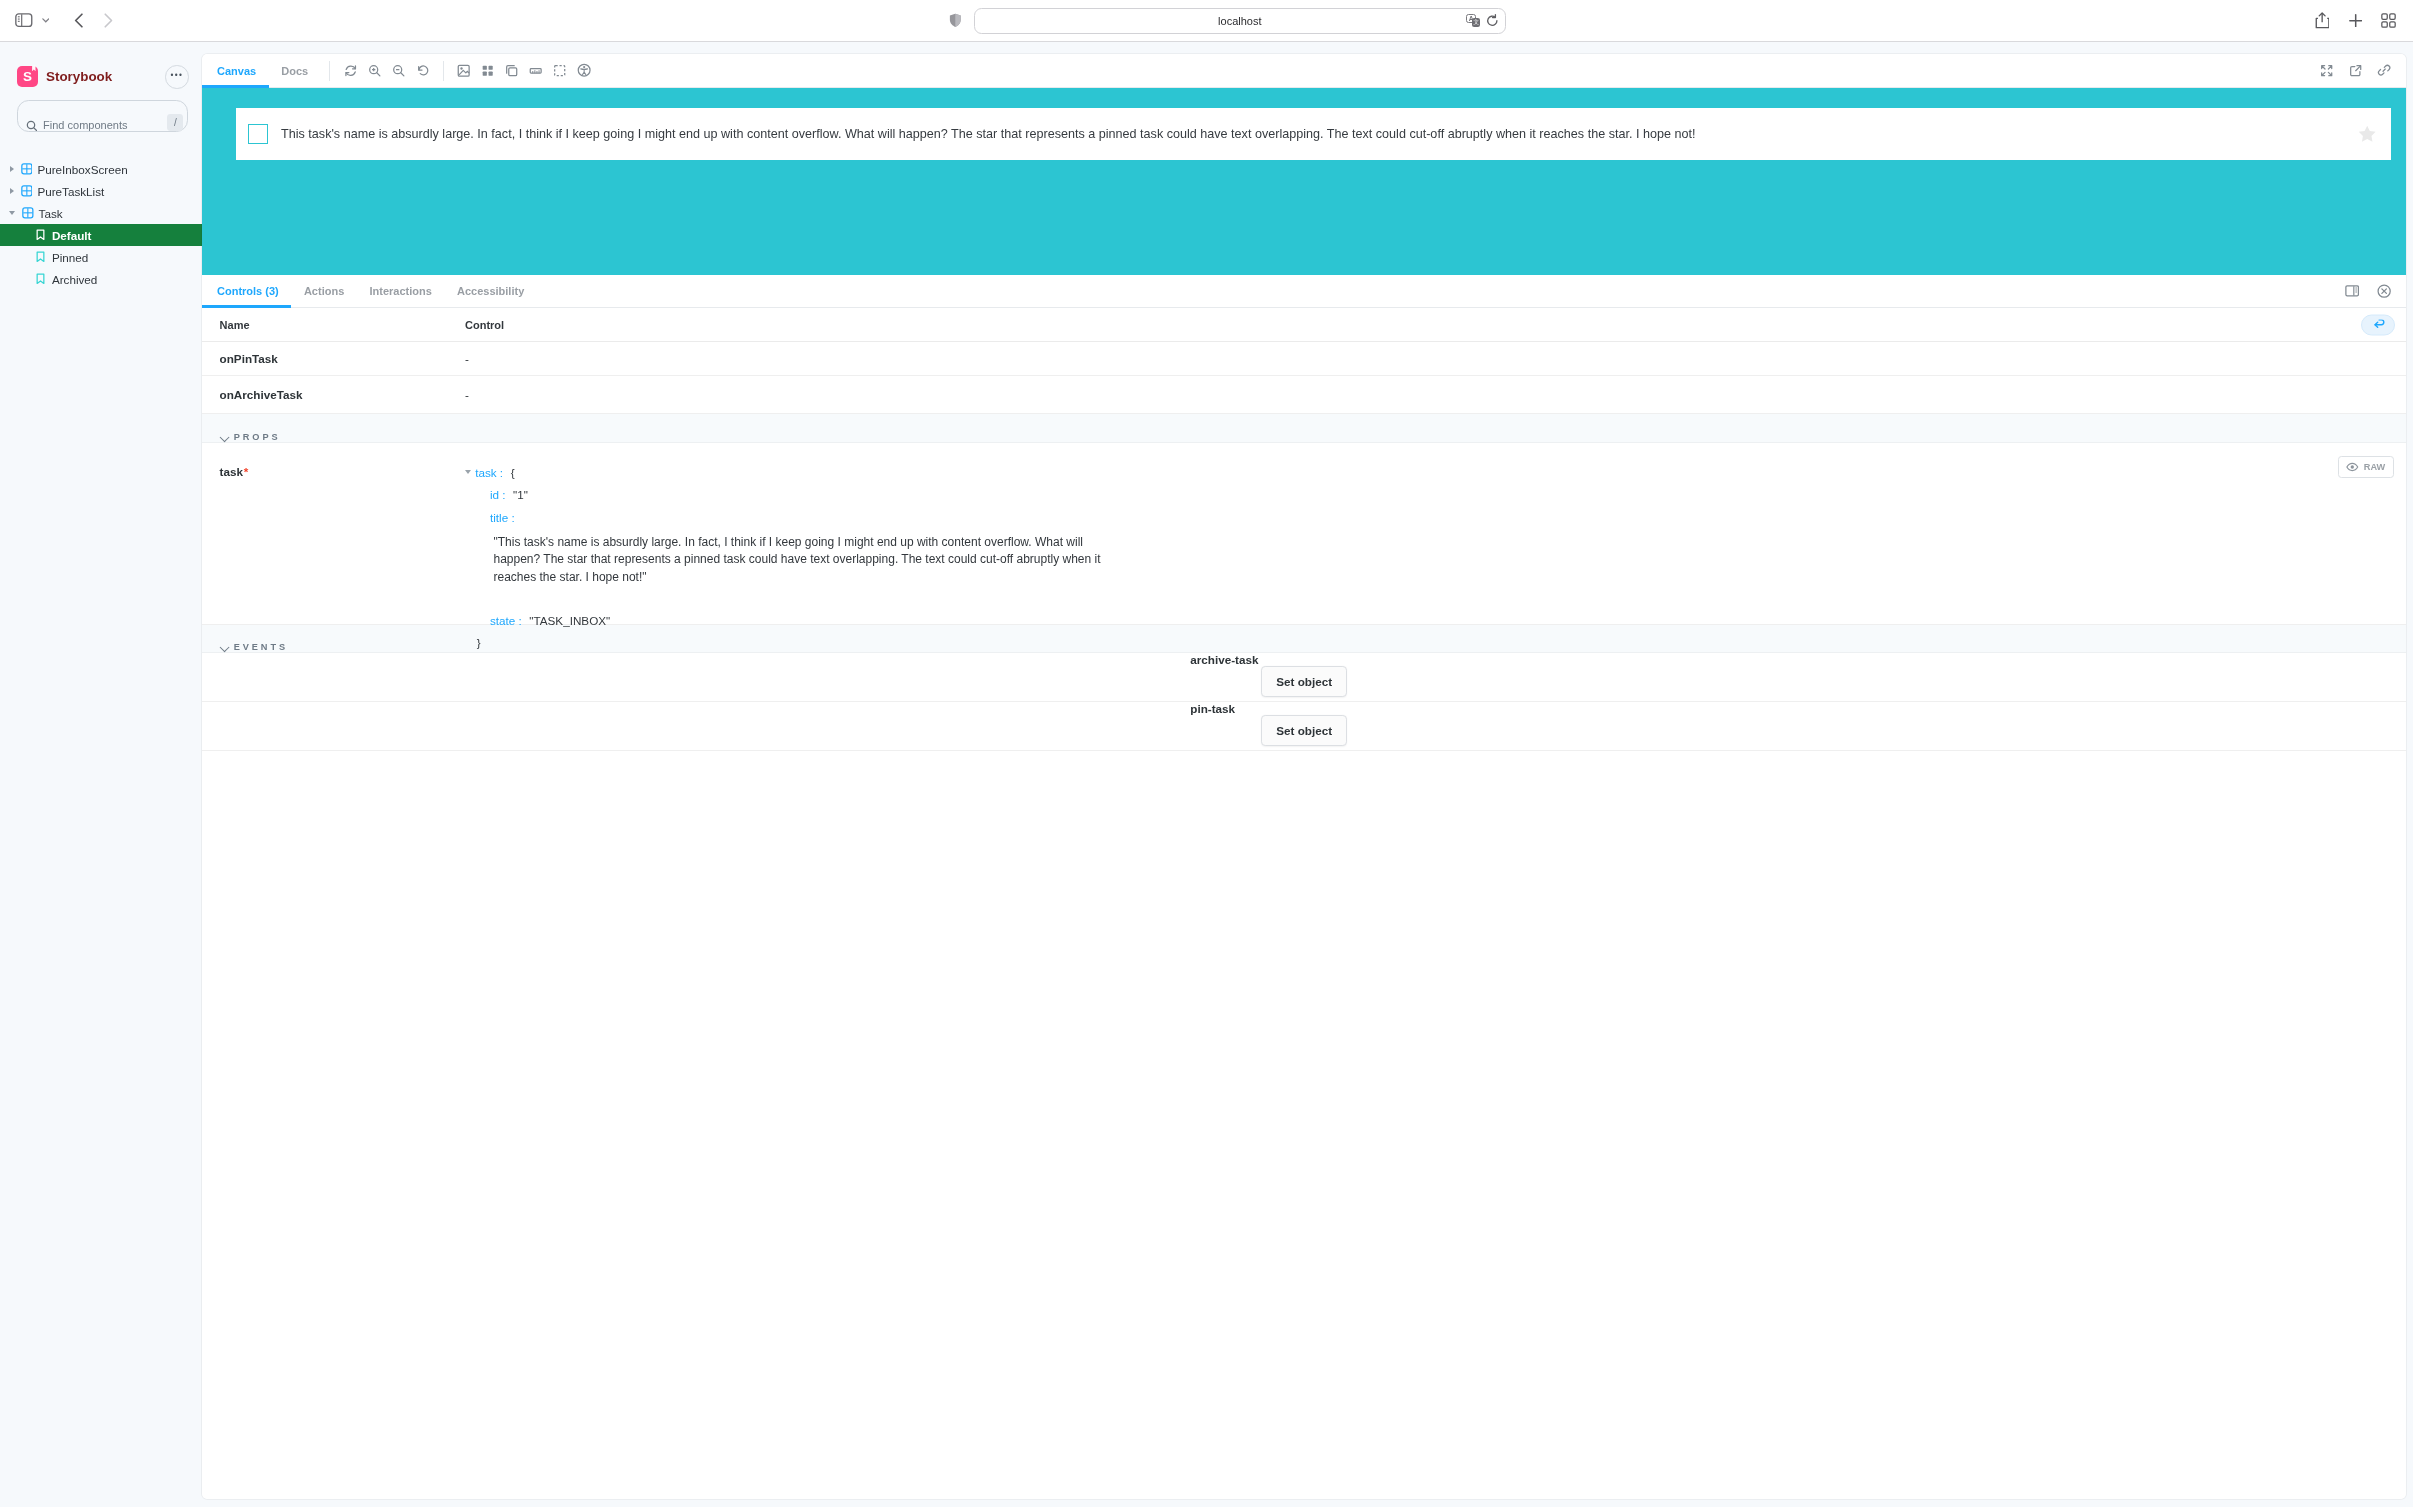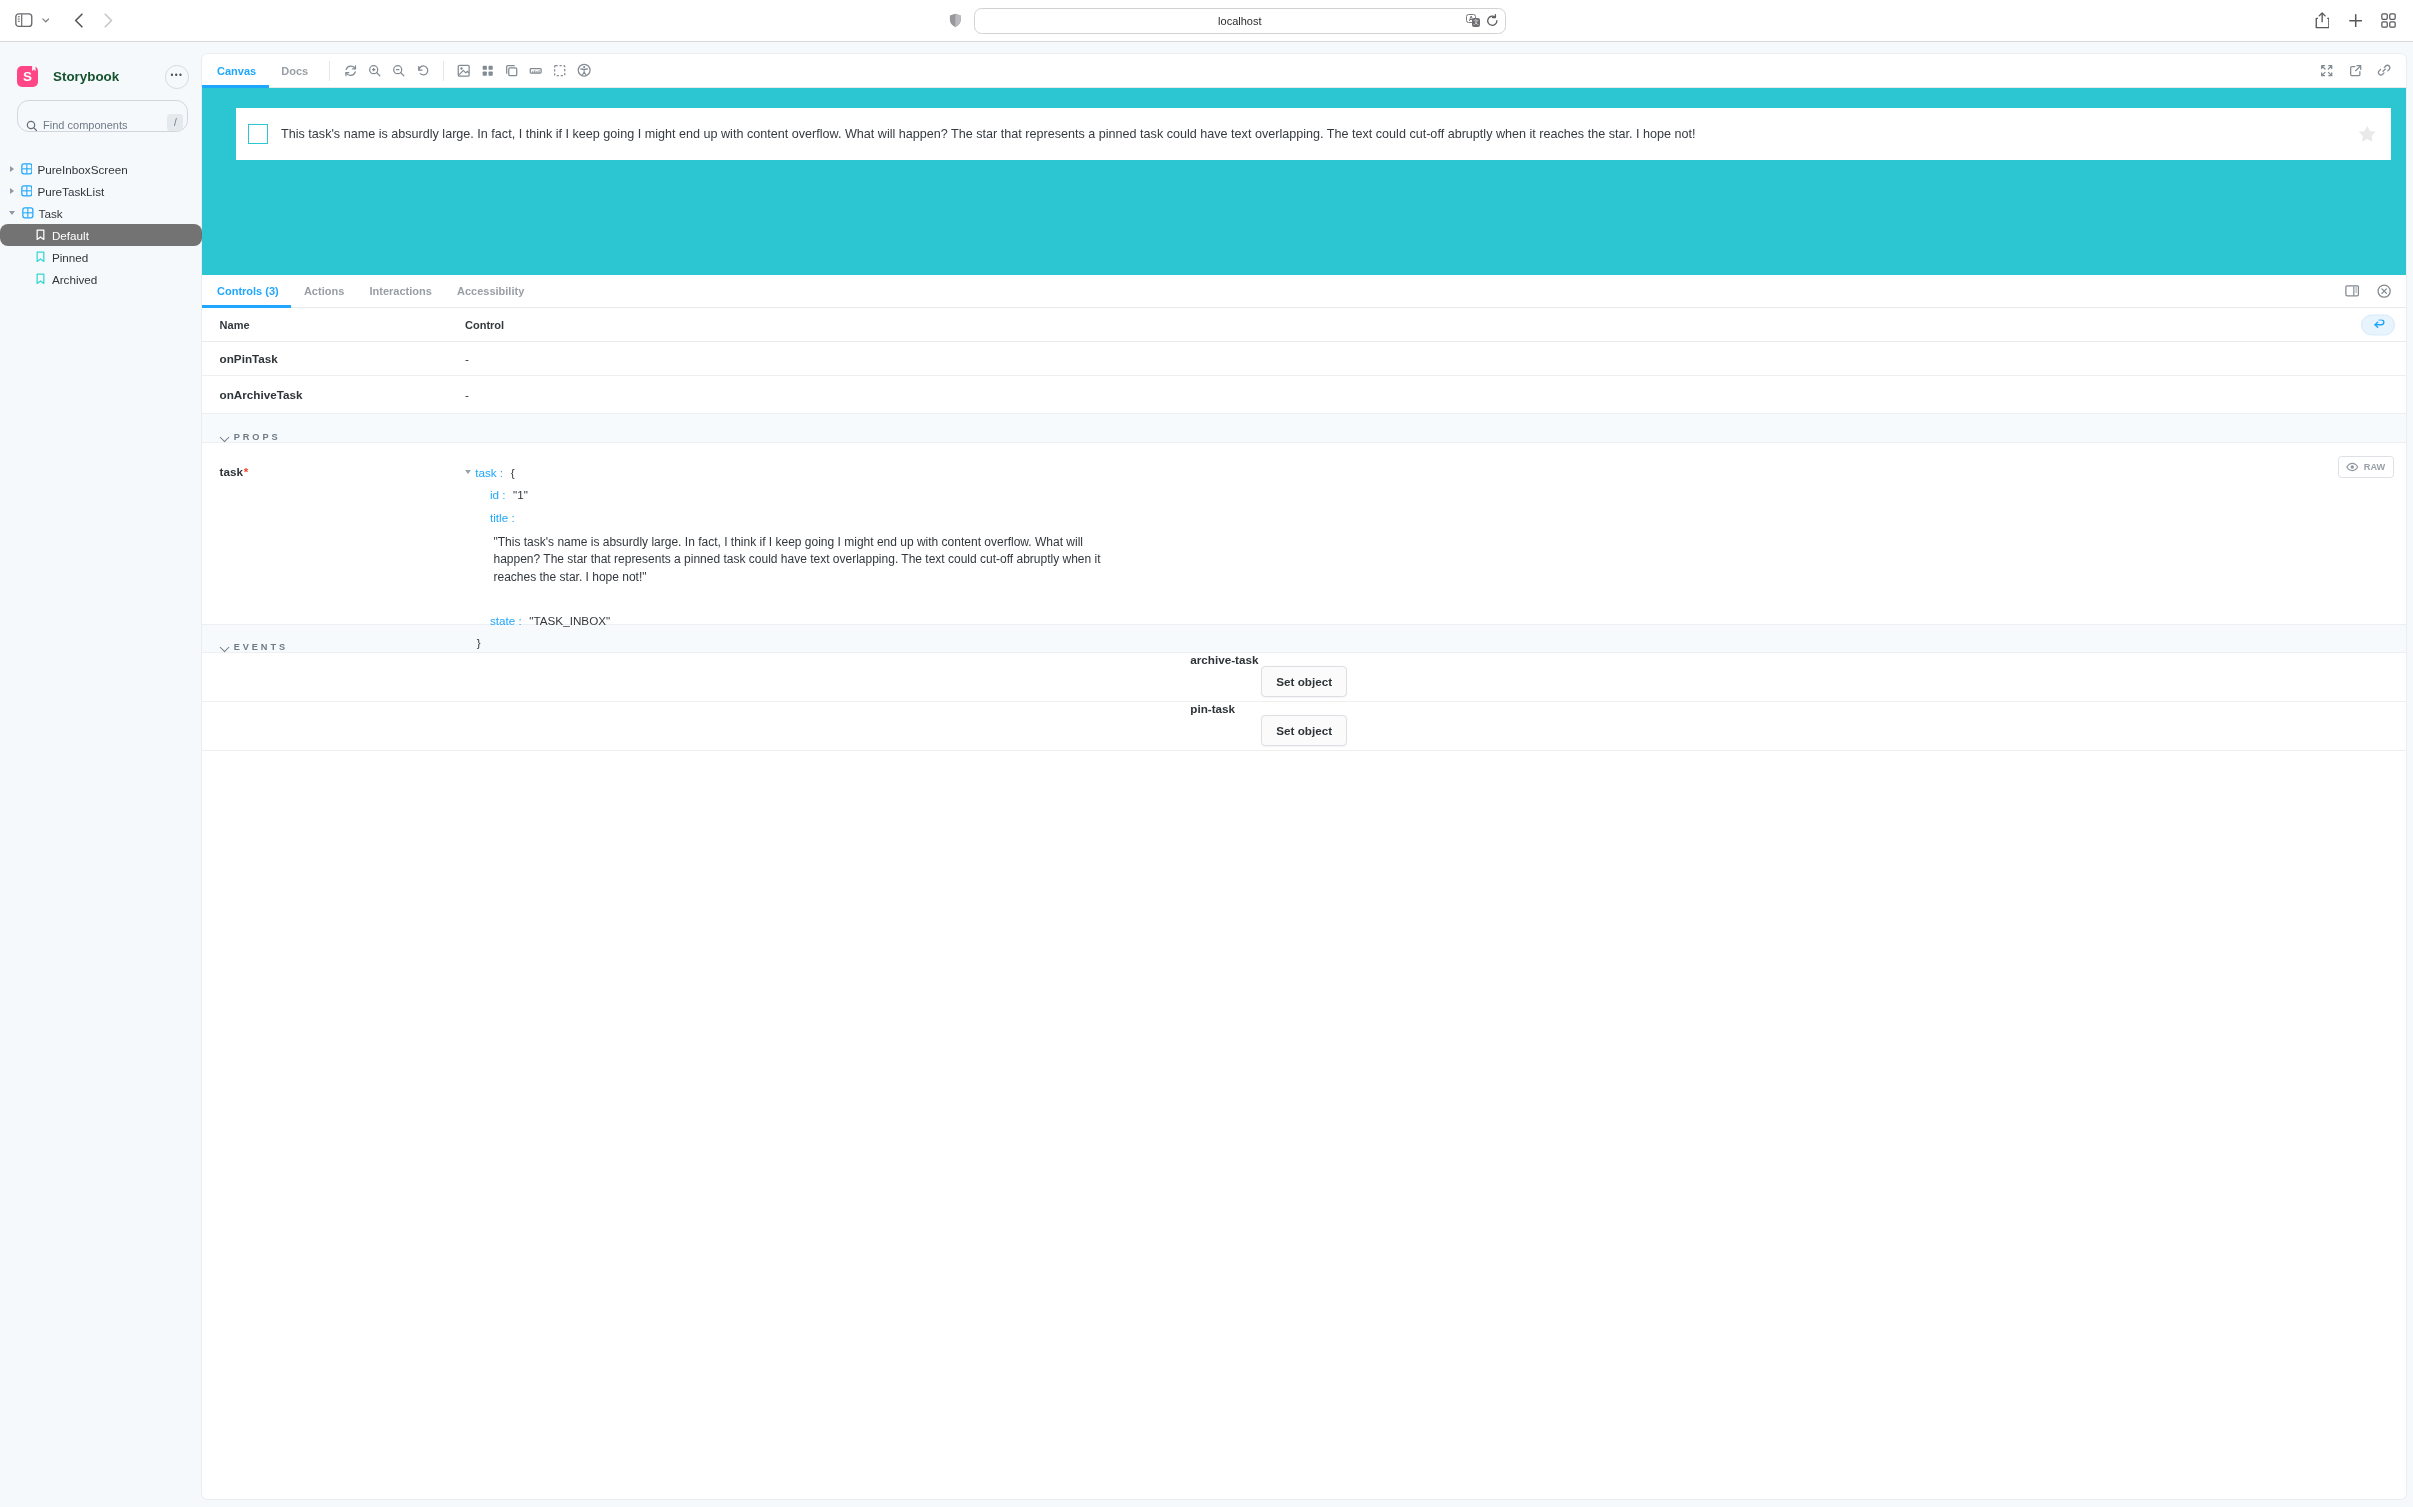--- a/index.html
+++ b/index.html
@@ -16,35 +16,35 @@
   .translate-badge { position:relative; width:14.3px; height:12.6px; }
   .translate-badge .a-box { position:absolute; left:0; top:0; width:10px; height:9.2px; border:1.1px solid #7B7B80; border-radius:2.5px; font-size:6.7px; color:#707075; text-align:center; line-height:7.5px; font-weight:700;}
   .translate-badge .x-box { position:absolute; right:0; bottom:0; width:8.4px; height:8.4px; background:#6E6E73; border-radius:2.1px; color:#fff; font-size:5.9px; text-align:center; line-height:8.4px; }
   .chrome-right { display:flex; align-items:center; gap:8.4px; width:134px; justify-content:flex-end; }
 
   
   .sidebar { position:fixed; left:0; top:43px; bottom:0; width:202px; background:#F6F9FC; }
   .brand-row { display:flex; align-items:center; margin:22px 13.4px 0 17px; height:23.5px; }
   .sb-logo { width:21px; height:21px; border-radius:5px; background:#FF4785; color:#fff; font-weight:700; font-size:13.4px; display:flex; align-items:center; justify-content:center; position:relative; }
   .sb-logo::after { content:""; position:absolute; top:-0.8px; right:2.5px; width:3.4px; height:5.9px; background:#fff; clip-path:polygon(0 0,100% 0,100% 100%,50% 70%,0 100%); opacity:.95;}
-  .brand-title { font-size:13.4px; font-weight:700; color:#14532d; margin-left:15px; flex:1; }
+  .brand-title { font-size:13.4px; font-weight:700; color:#7f1d1d; margin-left:8px; flex:1; }
   .menu-btn { width:23.5px; height:23.5px; border-radius:50%; border:0.8px solid #D4DAE0; background:transparent; display:flex; align-items:center; justify-content:center; }
   .menu-dots { color:#4A545E; font-size:8.4px; letter-spacing:1.3px; line-height:1; margin-top:-2.5px; }
   .search-pill { display:flex; align-items:flex-end; margin:11.7px 14.3px 0 17px; height:32px; border:0.8px solid #CFD6DD; border-radius:11.7px; padding:0 3.4px 0 7.5px; }
   .search-pill .ph { flex:1; font-size:11px; color:#6F7A85; margin-left:5.9px; }
   .slash-key { width:16px; height:17px; background:#E4E9EE; border-radius:3.4px; color:#6F7A85; font-size:10px; display:flex; align-items:center; justify-content:center; }
   .tree { margin-top:26px; }
   .trow { display:flex; align-items:center; height:22px; font-size:11.7px; color:#30363C; cursor:default; }
   .caret { width:0; height:0; margin-left:10px; }
   .caret.right { border-top:3.4px solid transparent; border-bottom:3.4px solid transparent; border-left:4.2px solid #8F99A3; }
   .caret.down { border-left:3.4px solid transparent; border-right:3.4px solid transparent; border-top:4.2px solid #8F99A3; margin-left:9.2px; }
   .trow .cicon { margin-left:6.7px; margin-right:5px; display:flex; }
   .story-row { padding-left:35px; }
   .story-row .bicon { margin-right:5.9px; display:flex; }
-  .trow.selected { background:#737373; color:#fff; font-weight:400;border-radius:8px; }
+  .trow.selected { background:#15803d; color:#fff; font-weight:700; }
 
   
   .panel { position:fixed; left:202px; top:54px; right:6.7px; bottom:8.4px; background:#fff; border-radius:5px; box-shadow:0 0 0 0.8px rgba(0,0,0,0.06); display:flex; flex-direction:column; overflow:hidden; }
   .tabbar { display:flex; align-items:center; height:34px; border-bottom:0.8px solid #E7EAED; flex:none; }
   .tab { position:relative; height:100%; display:flex; align-items:center; padding:0 12.6px; font-size:11px; font-weight:700; color:#999EA4; cursor:default; }
   .tab.first { padding-left:15px; }
   .tab.active { color:#1EA7FD; }
   .tab.active::after { content:""; position:absolute; left:0; right:0; bottom:-0.8px; height:2.5px; background:#1EA7FD; }
   .vdiv { width:0.8px; height:20px; background:#E3E7EB; margin:0 8.4px; }
   .ibtn { width:24px; height:34px; display:flex; align-items:center; justify-content:center; background:none; border:none; cursor:default;}

